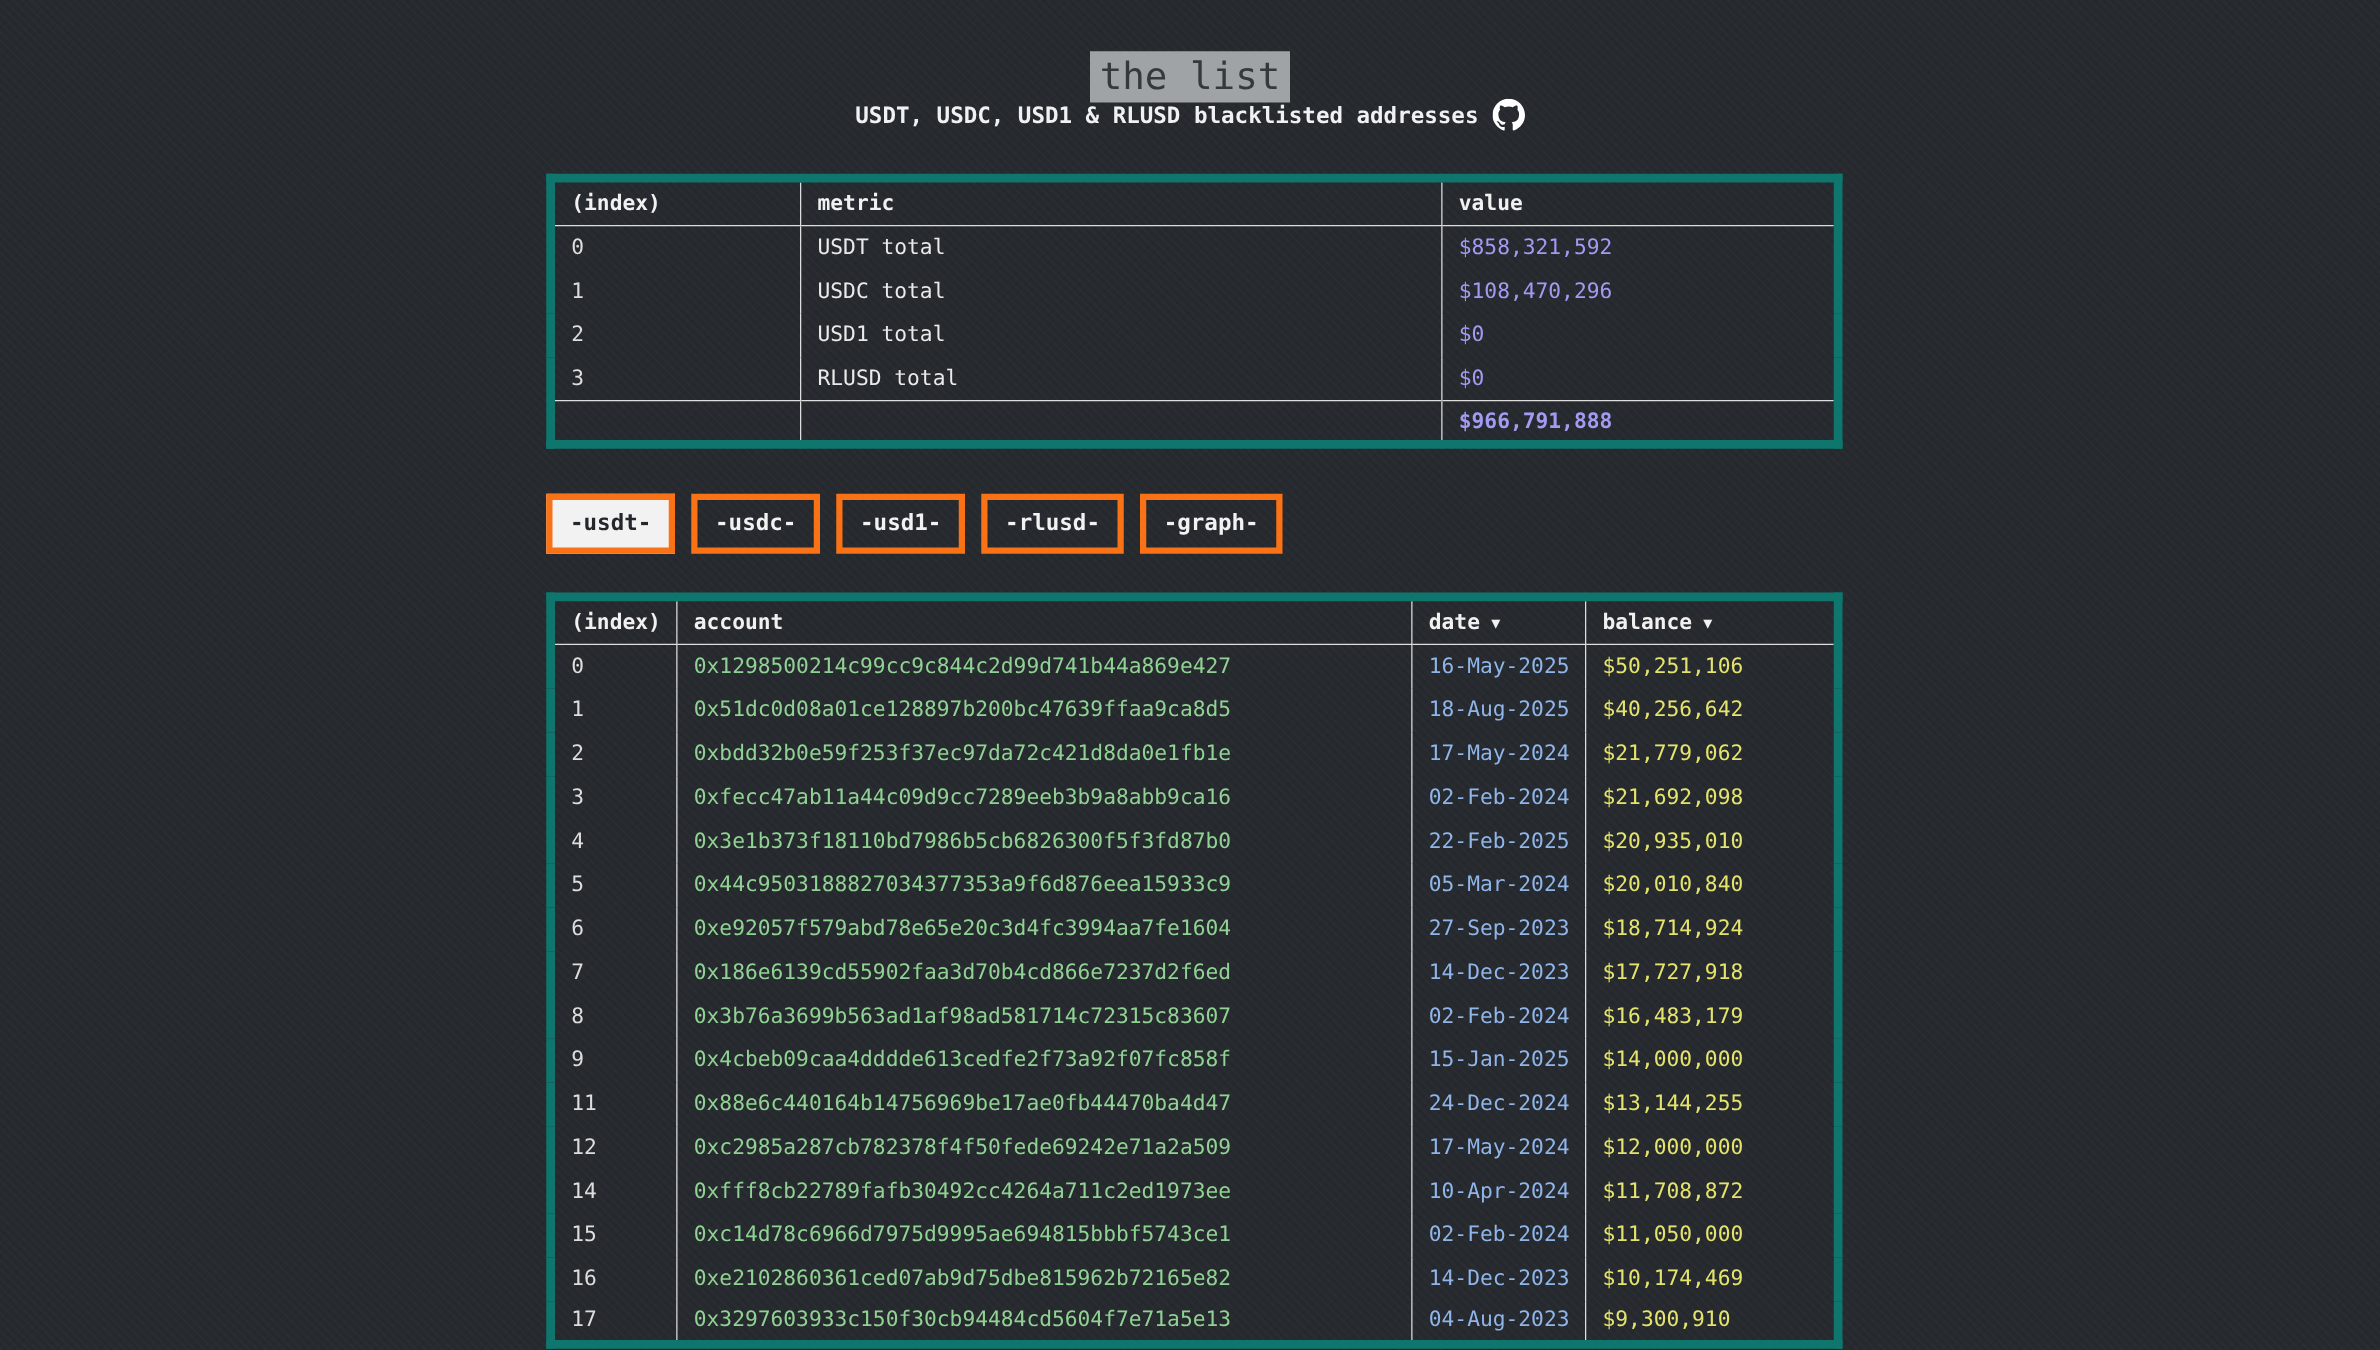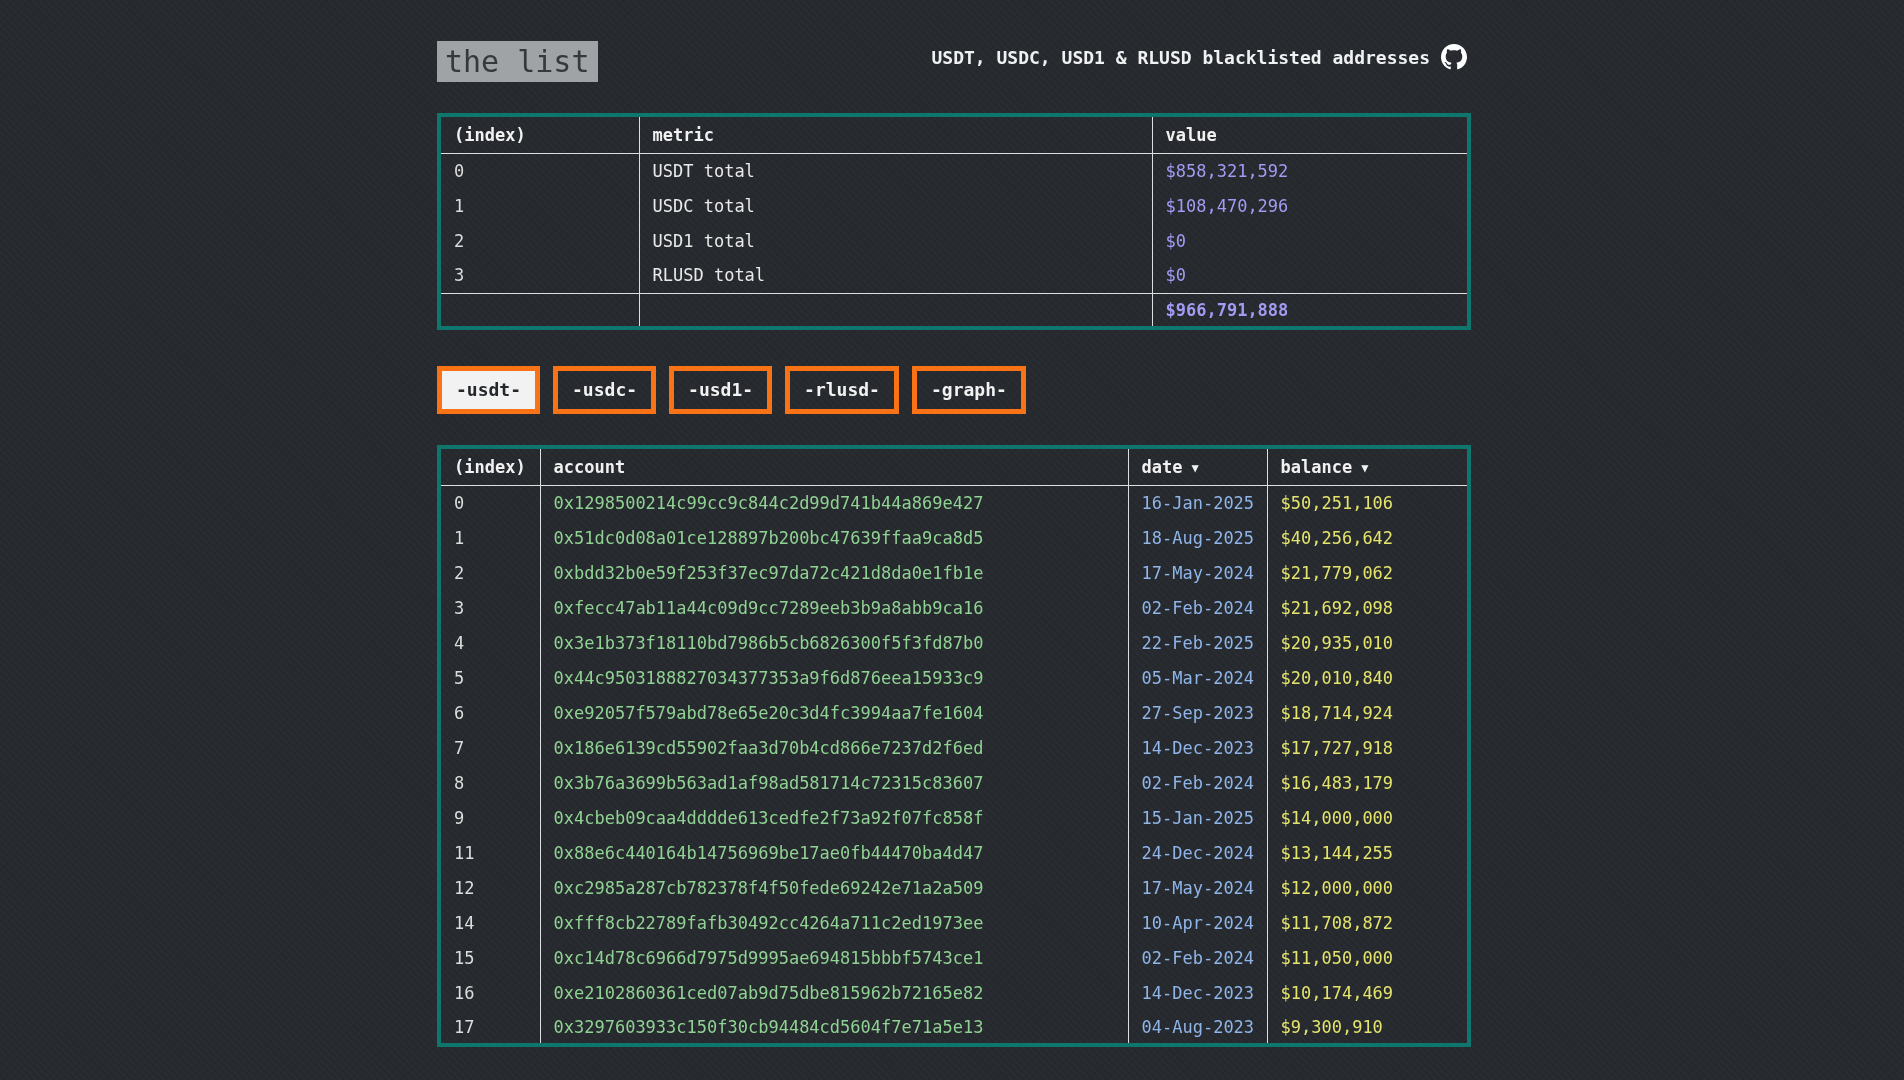--- a/index.html
+++ b/index.html
@@ -8,30 +8,30 @@
     font-family: "DejaVu Sans Mono", monospace;
     background-color: #26292e;
     background-image:
       repeating-linear-gradient(45deg, rgba(255,255,255,0.015) 0 2px, transparent 2px 5px),
       repeating-linear-gradient(-45deg, rgba(0,0,0,0.06) 0 1px, transparent 1px 6px);
     color: #e9e9e9;
   }
   .page { width: 1030px; margin: 0 auto; padding-top: 44px; }
 
   
-  .topbar { display: flex; justify-content: space-between; align-items: flex-start; margin-bottom: 34px; }
+  .topbar { display: flex; justify-content: space-between; align-items: center; margin-bottom: 34px; flex-direction: column; }
   .title { font-size: 30px; font-weight: normal; }
   .title .hl { background: #a0a3a6; color: #35393d; padding: 3px 8px; }
   .subtitle-wrap { display: flex; align-items: center; gap: 11px; }
   .subtitle { font-size: 18px; font-weight: bold; color: #eff1f2; }
   .gh { display: block; line-height: 0; cursor: pointer; }
   .gh svg { width: 26px; height: 26px; fill: #ffffff; }
 
   
-  .tbl { border-collapse: collapse; width: 1030px; font-size: 17px; table-layout: fixed; border: 4px solid #0f766e; margin-top: 31px; }
+  .tbl { border-collapse: collapse; width: 1030px; font-size: 17px; table-layout: fixed; border: 7px solid #0f766e; margin-top: 31px; }
   .tbl th, .tbl td {
     border-left: 1px solid #dedede; border-right: 1px solid #dedede;
     padding: 0 13px; height: 35px; text-align: left; vertical-align: middle;
     overflow: hidden; white-space: nowrap;
   }
   .tbl thead th { font-weight: bold; height: 38px; border-bottom: 1px solid #dedede; color: #f1f1f1; }
   .tbl tfoot td { border-top: 1px solid #dedede; font-weight: bold; }
   .idx { color: #dddddd; }
   .metric { color: #eaeaea; }
   .val  { color: var(--c-value); }
@@ -142,21 +142,21 @@
         <th><span>account</span></th>
         <th><span>date</span><span class="sort">▼</span></th>
         <th><span>balance</span><span class="sort">▼</span></th>
       </tr>
     </thead>
     <tbody>
 
         <tr>
           <td class="idx">0</td>
           <td class="acct">0x1298500214c99cc9c844c2d99d741b44a869e427</td>
-          <td class="date">16-Jan-2025</td>
+          <td class="date">16-May-2025</td>
           <td class="bal">$50,251,106</td>
         </tr>
 
         <tr>
           <td class="idx">1</td>
           <td class="acct">0x51dc0d08a01ce128897b200bc47639ffaa9ca8d5</td>
           <td class="date">18-Aug-2025</td>
           <td class="bal">$40,256,642</td>
         </tr>
 

